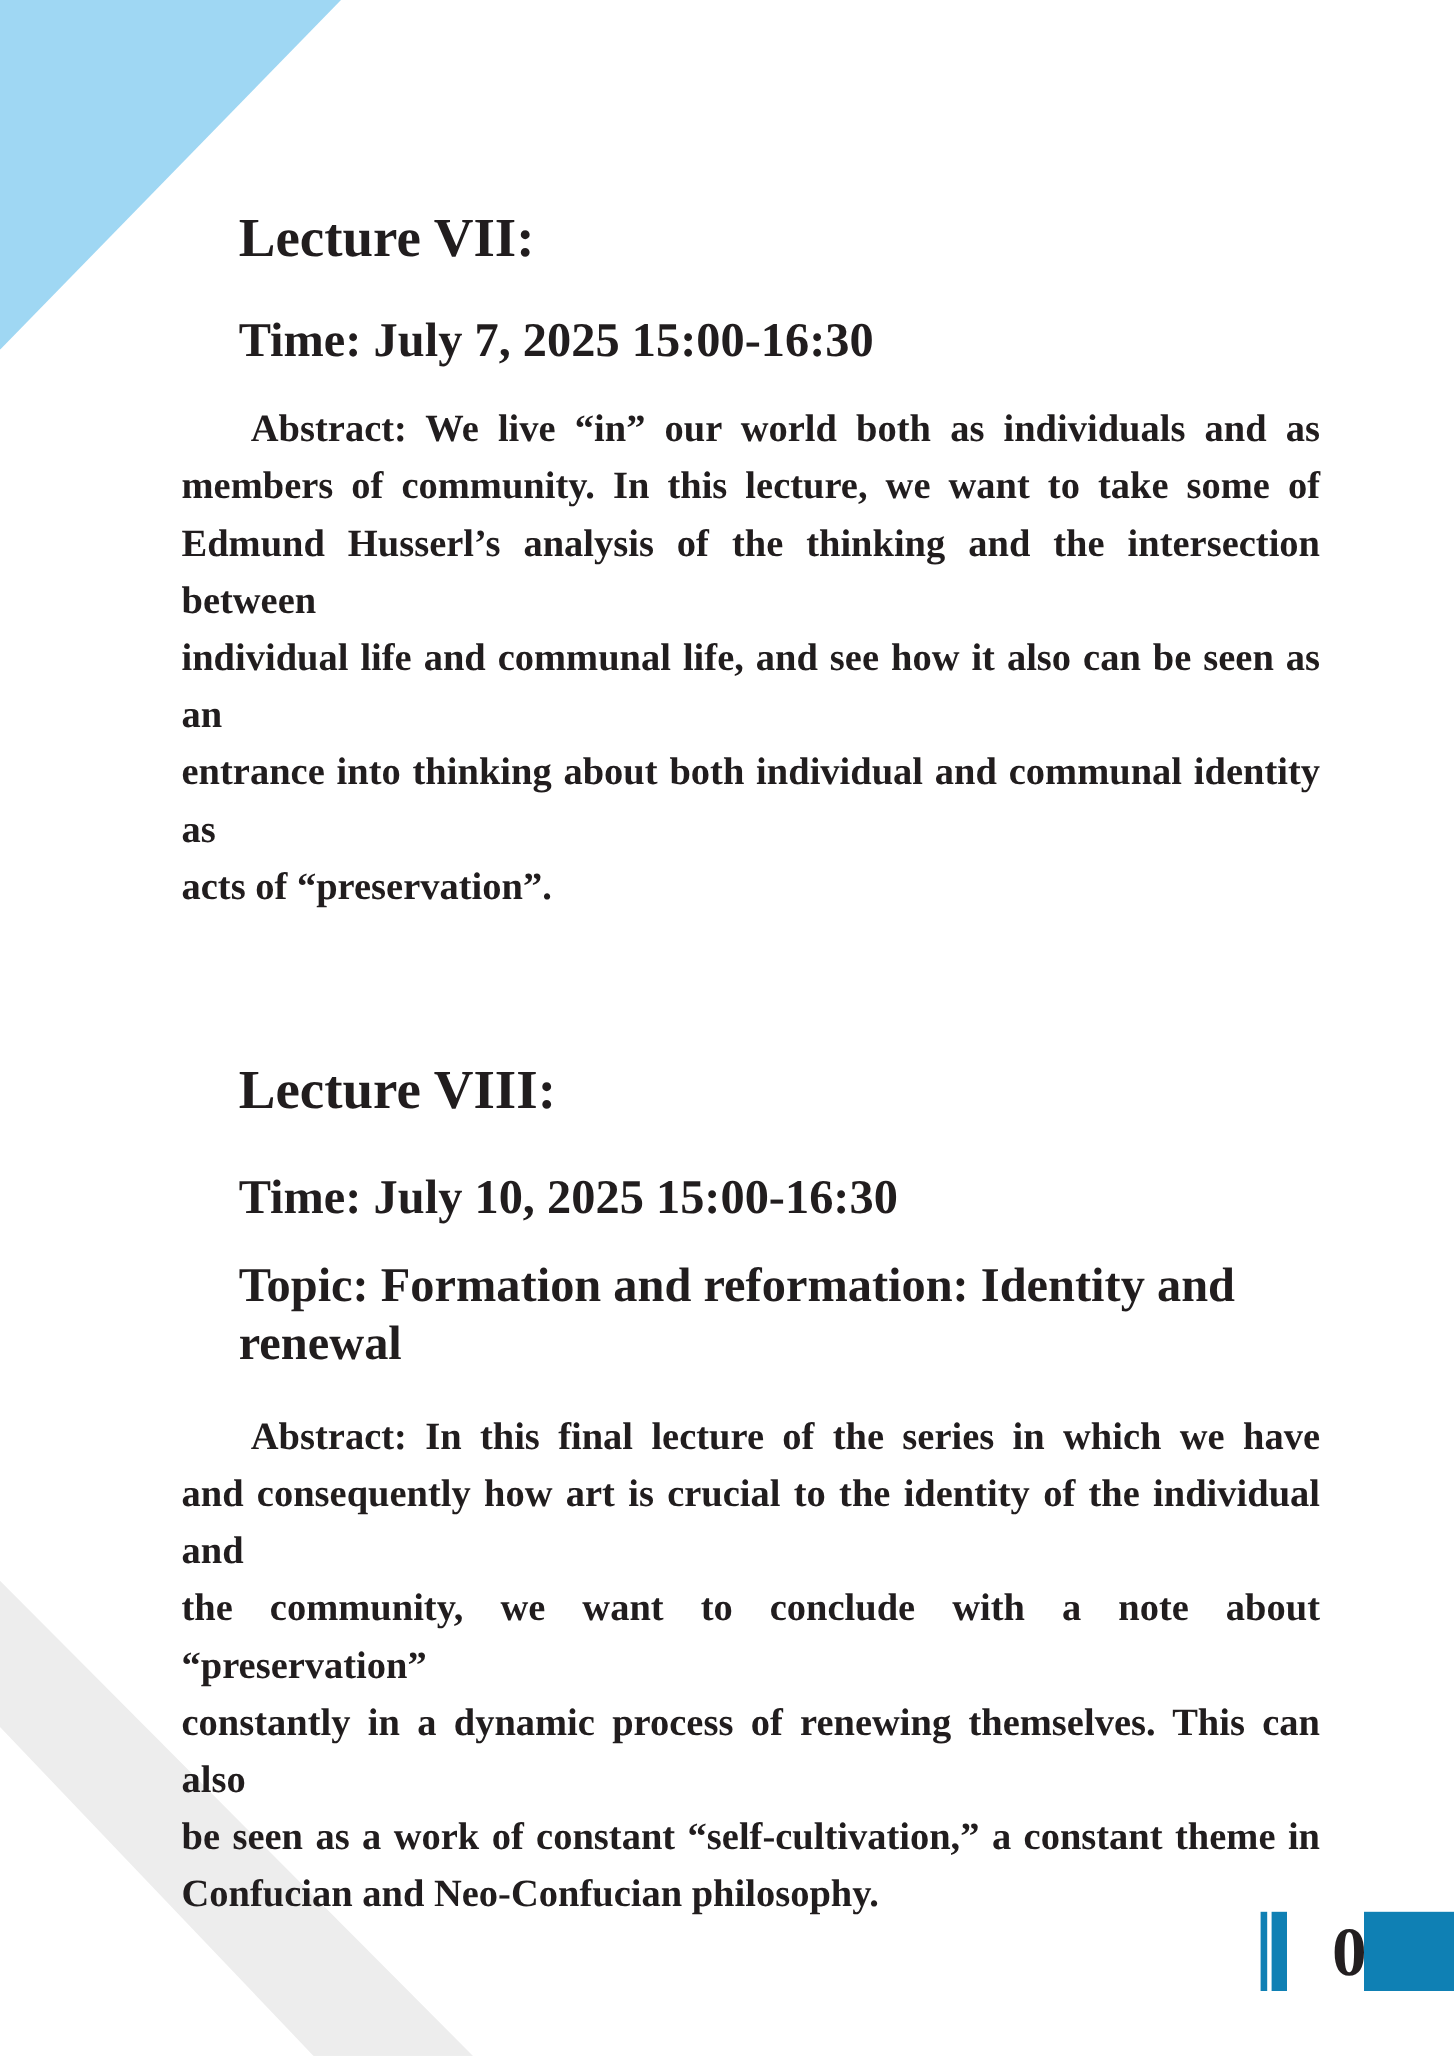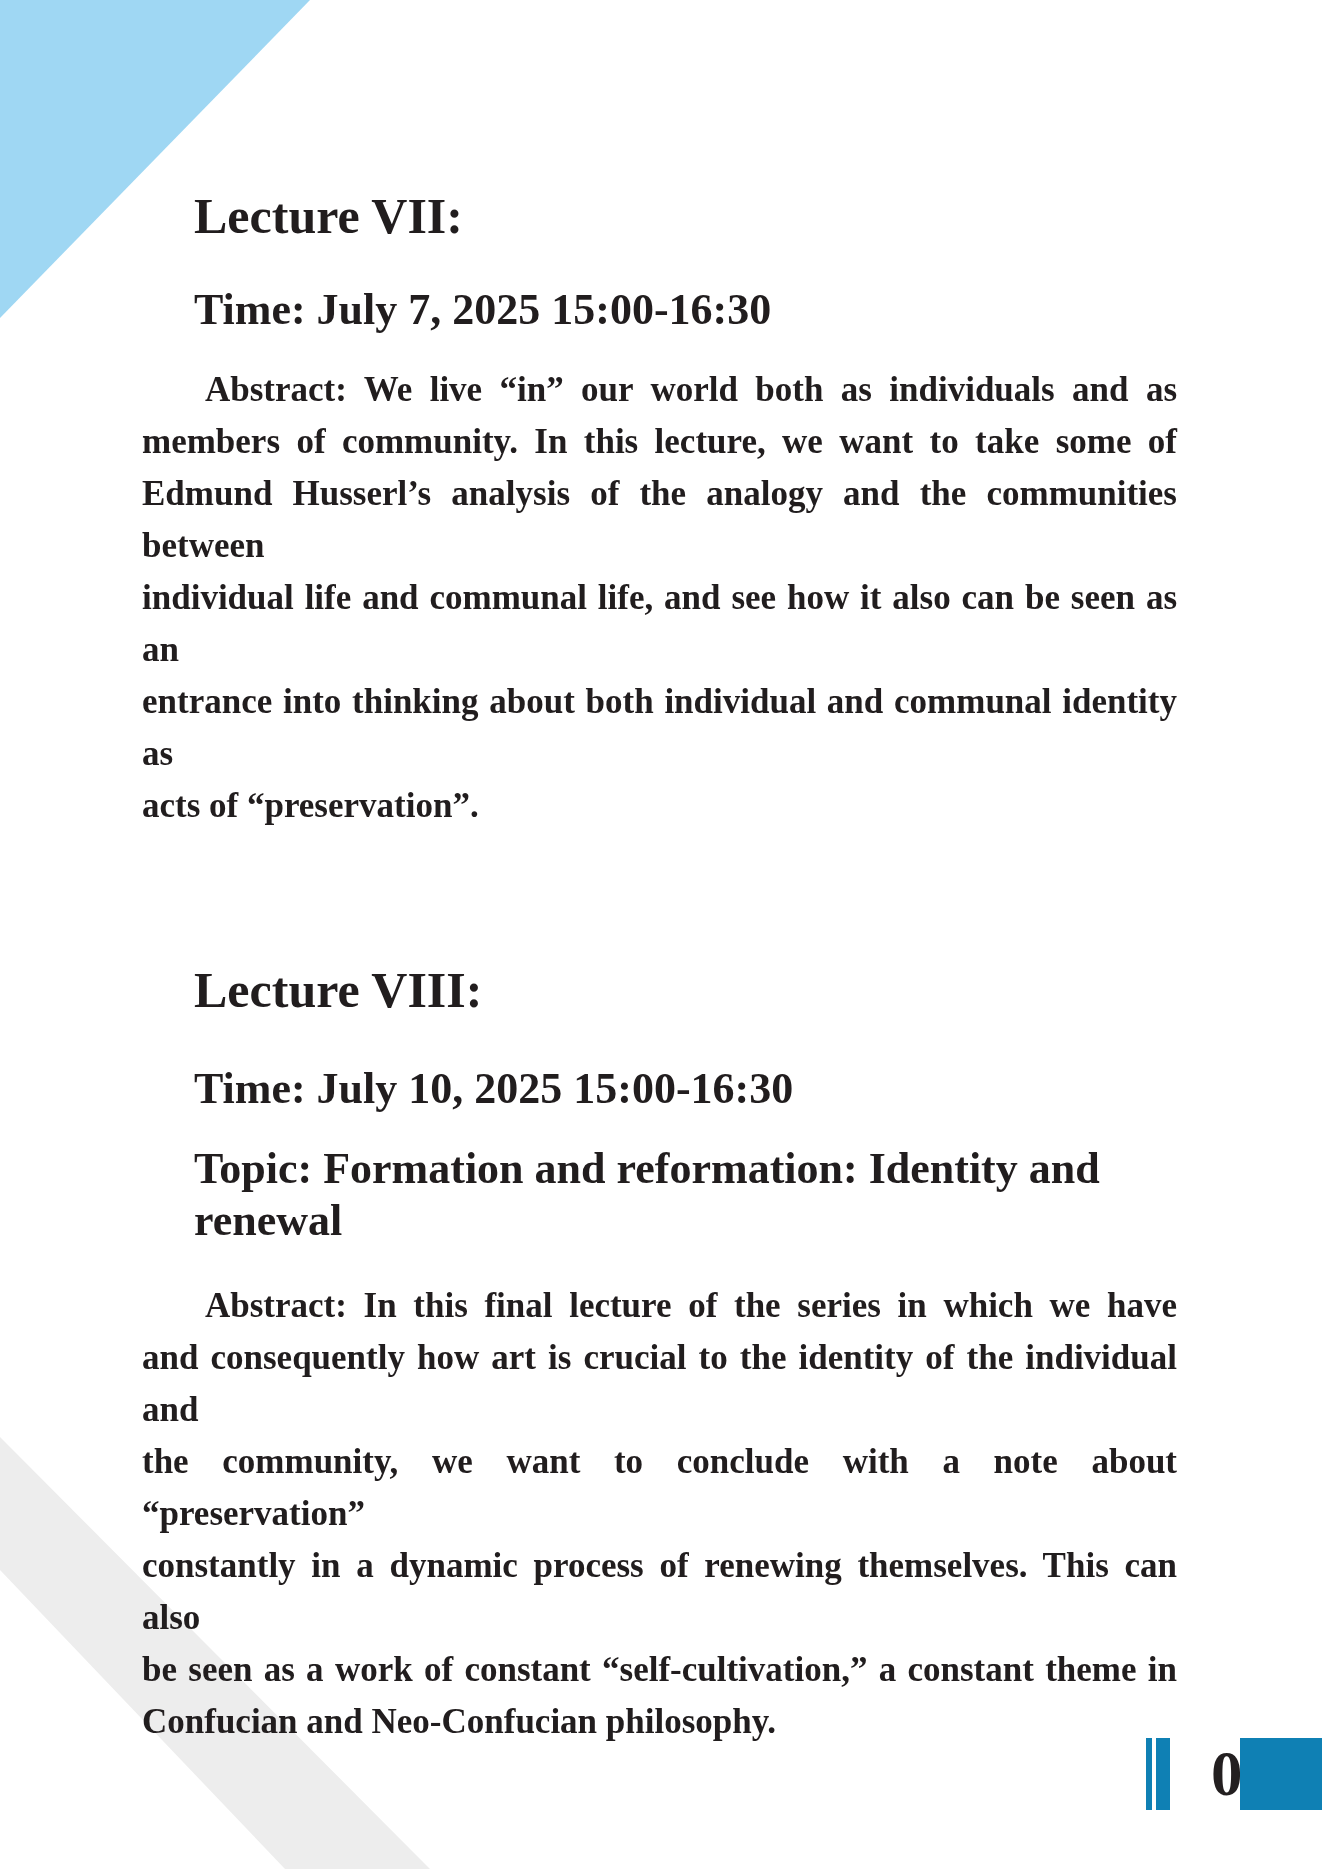--- a/index.html
+++ b/index.html
@@ -60,21 +60,21 @@
   .corner-rect {
     position: absolute;
     left: 1240px; top: 1738px;
     width: 82px; height: 72px;
     background: var(--blue, #0f80b4);
   }
 
   
   .content {
     position: absolute;
-    left: 131px; top: 0;
+    left: 154px; top: 0;
     width: 1057px;
   }
   .heading {
     margin: 0;
     padding-left: 63px;
     font-size: 50px;
     line-height: 62px;
     font-weight: 700;
   }
   .meta {
@@ -116,21 +116,21 @@
   <div class="stripe-bottom-left"></div>
 
   <main class="content">
 
     <section>
       <h1 class="heading mt-h1">Lecture VII:</h1>
       <p class="meta mt-t1">Time: July 7, 2025 15:00-16:30</p>
       <div class="para mt-a1">
         <p class="jline indent">Abstract: We live “in” our world both as individuals and as</p>
         <p class="jline">members of community. In this lecture, we want to take some of</p>
-        <p class="jline">Edmund Husserl’s analysis of the analogy and the communities between</p>
+        <p class="jline">Edmund Husserl’s analysis of the thinking and the intersection between</p>
         <p class="jline">individual life and communal life, and see how it also can be seen as an</p>
         <p class="jline">entrance into thinking about both individual and communal identity as</p>
         <p class="jline last">acts of “preservation”.</p>
       </div>
     </section>
 
     <section>
       <h1 class="heading mt-h2">Lecture VIII:</h1>
       <p class="meta mt-t2">Time: July 10, 2025 15:00-16:30</p>
       <p class="meta mt-p2">Topic: Formation and reformation: Identity and renewal</p>

